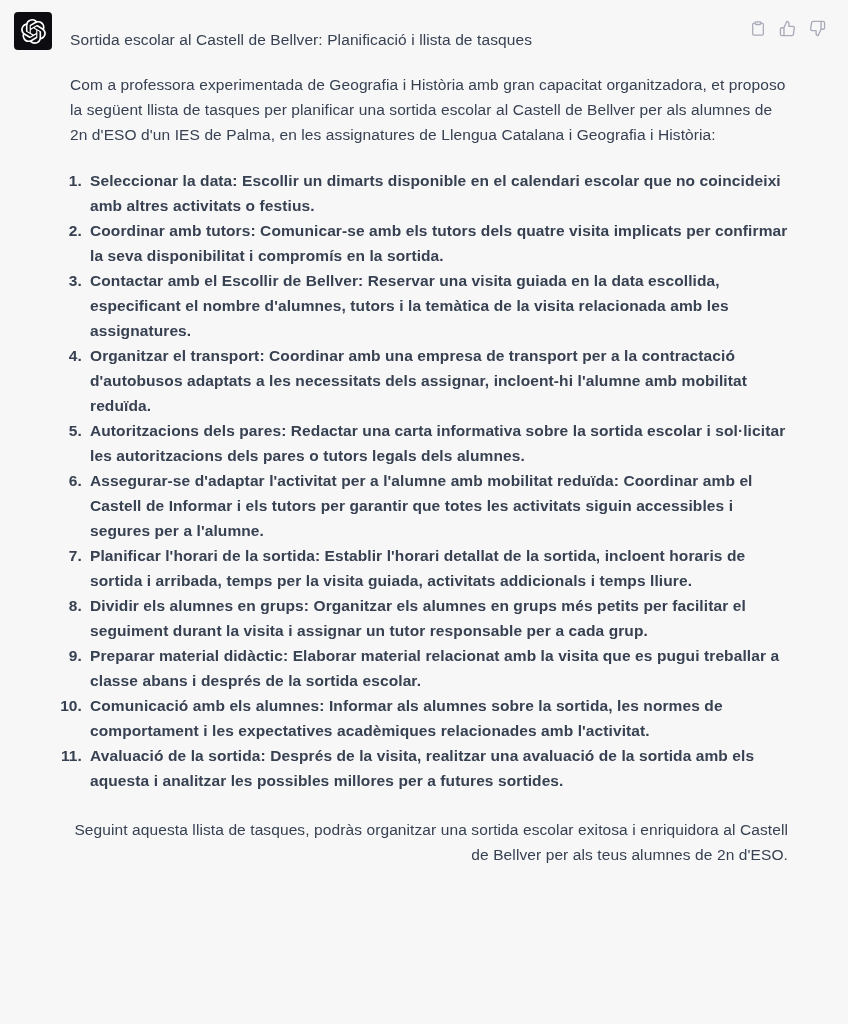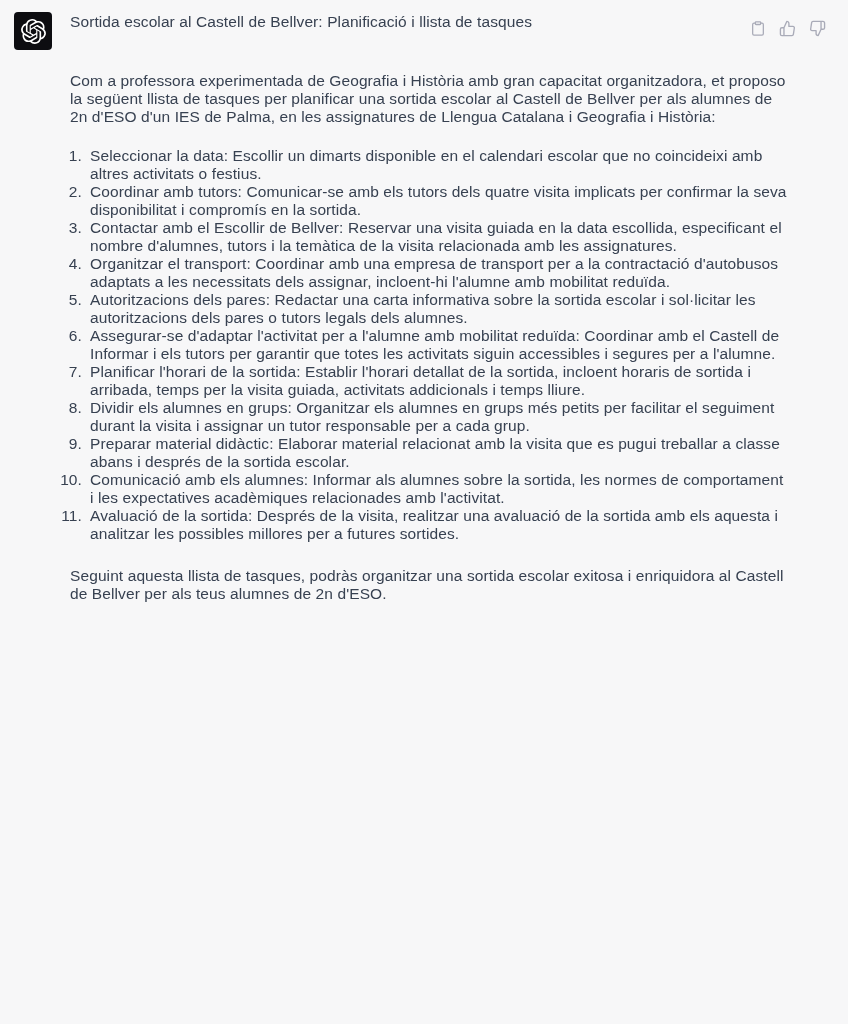--- a/index.html
+++ b/index.html
@@ -11,21 +11,21 @@
   .page {
     width: 848px;
     height: 1024px;
     background: #f7f7f8;
     overflow: hidden;
     position: relative;
   }
   
   .msg-header {
     display: flex;
-    align-items: flex-start;
+    align-items: flex-end;
     padding: 12px 22px 8px 14px;
   }
   .avatar {
     width: 38px;
     height: 38px;
     border-radius: 4px;
     background: #0d0d11;
     display: flex;
     align-items: center;
     justify-content: center;
@@ -56,45 +56,46 @@
     color: #a9abb8;
     display: flex;
     align-items: center;
   }
   .icon-btn svg { display: block; }
   
   .msg-body {
     padding: 6px 60px 0 70px;
     color: #374151;
     font-size: 15.5px;
-    line-height: 18px;
+    line-height: 25px;
     letter-spacing: 0.1px;
   }
   .intro-para { margin: 8px 0 21px 0; }
   .task-list {
     list-style: none;
     counter-reset: task;
     margin: 0 0 24px 0;
     padding: 0;
   }
   .task-list li {
     counter-increment: task;
     position: relative;
     padding-left: 20px;
+    font-weight: bold;
   }
   .task-list li::before {
     content: counter(task) ".";
     position: absolute;
     left: -14px;
     top: 0;
     width: 26px;
     text-align: right;
     color: #374151;
   }
-  .closing-para { margin: 0; }
+  .closing-para { margin: 0; text-align: right; }
 </style>
 </head>
 <body>
 
 <div class="page">
 
   <header class="msg-header">
     <div class="avatar">
       <svg viewBox="0 0 24 24" fill="#ffffff" aria-hidden="true">
         <path d="M22.2819 9.8211a5.9847 5.9847 0 0 0-.5157-4.9108 6.0462 6.0462 0 0 0-6.5098-2.9A6.0651 6.0651 0 0 0 4.9807 4.1818a5.9847 5.9847 0 0 0-3.9977 2.9 6.0462 6.0462 0 0 0 .7427 7.0966 5.98 5.98 0 0 0 .511 4.9107 6.051 6.051 0 0 0 6.5146 2.9001A5.9847 5.9847 0 0 0 13.2599 24a6.0557 6.0557 0 0 0 5.7718-4.2058 5.9894 5.9894 0 0 0 3.9977-2.9001 6.0557 6.0557 0 0 0-.7475-7.073zm-9.022 12.6081a4.4755 4.4755 0 0 1-2.8764-1.0408l.1419-.0804 4.7783-2.7582a.7948.7948 0 0 0 .3927-.6813v-6.7369l2.02 1.1686a.071.071 0 0 1 .038.052v5.5826a4.504 4.504 0 0 1-4.4945 4.4944zm-9.6607-4.1254a4.4708 4.4708 0 0 1-.5346-3.0137l.142.0852 4.783 2.7582a.7712.7712 0 0 0 .7806 0l5.8428-3.3685v2.3324a.0804.0804 0 0 1-.0332.0615L9.74 19.9502a4.4992 4.4992 0 0 1-6.1408-1.6464zM2.3408 7.8956a4.485 4.485 0 0 1 2.3655-1.9728V11.6a.7664.7664 0 0 0 .3879.6765l5.8144 3.3543-2.0201 1.1685a.0757.0757 0 0 1-.071 0l-4.8303-2.7865A4.504 4.504 0 0 1 2.3408 7.8956zm16.5963 3.8558L13.1038 8.364l2.0154-1.1638a.0757.0757 0 0 1 .071 0l4.8303 2.7913a4.4944 4.4944 0 0 1-.6765 8.1042v-5.6772a.79.79 0 0 0-.407-.667zm2.0107-3.0231l-.142-.0852-4.7735-2.7818a.7759.7759 0 0 0-.7854 0L9.409 9.2297V6.8974a.0662.0662 0 0 1 .0284-.0615l4.8303-2.7866a4.4992 4.4992 0 0 1 6.6802 4.66zM8.3065 12.863l-2.02-1.1638a.0804.0804 0 0 1-.038-.0567V6.0742a4.4992 4.4992 0 0 1 7.3757-3.4537l-.142.0805L8.704 5.459a.7948.7948 0 0 0-.3927.6813zm1.0976-2.3654l2.602-1.4998 2.6069 1.4998v2.9994l-2.5974 1.4997-2.6067-1.4997z"></path>

